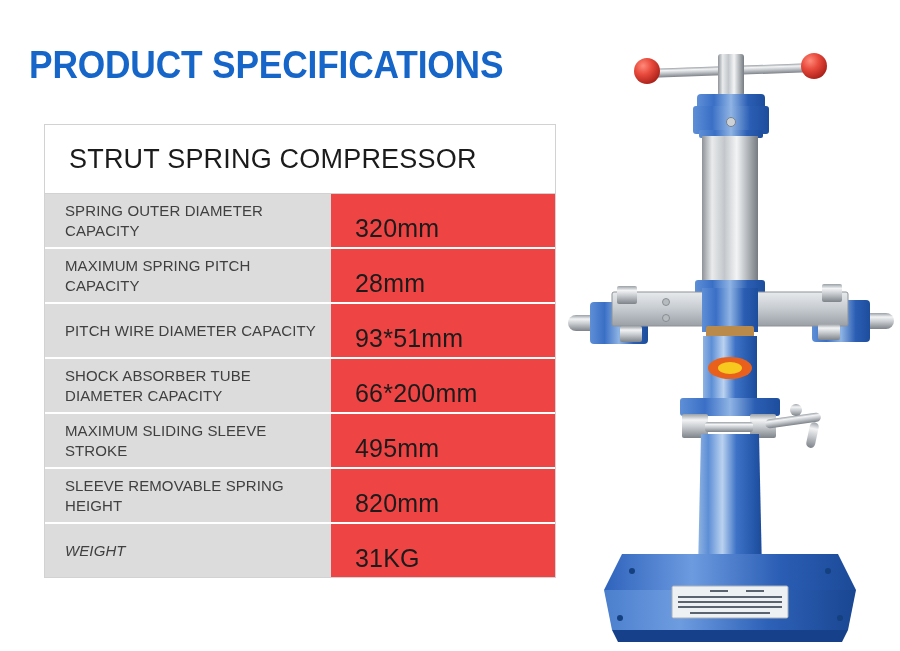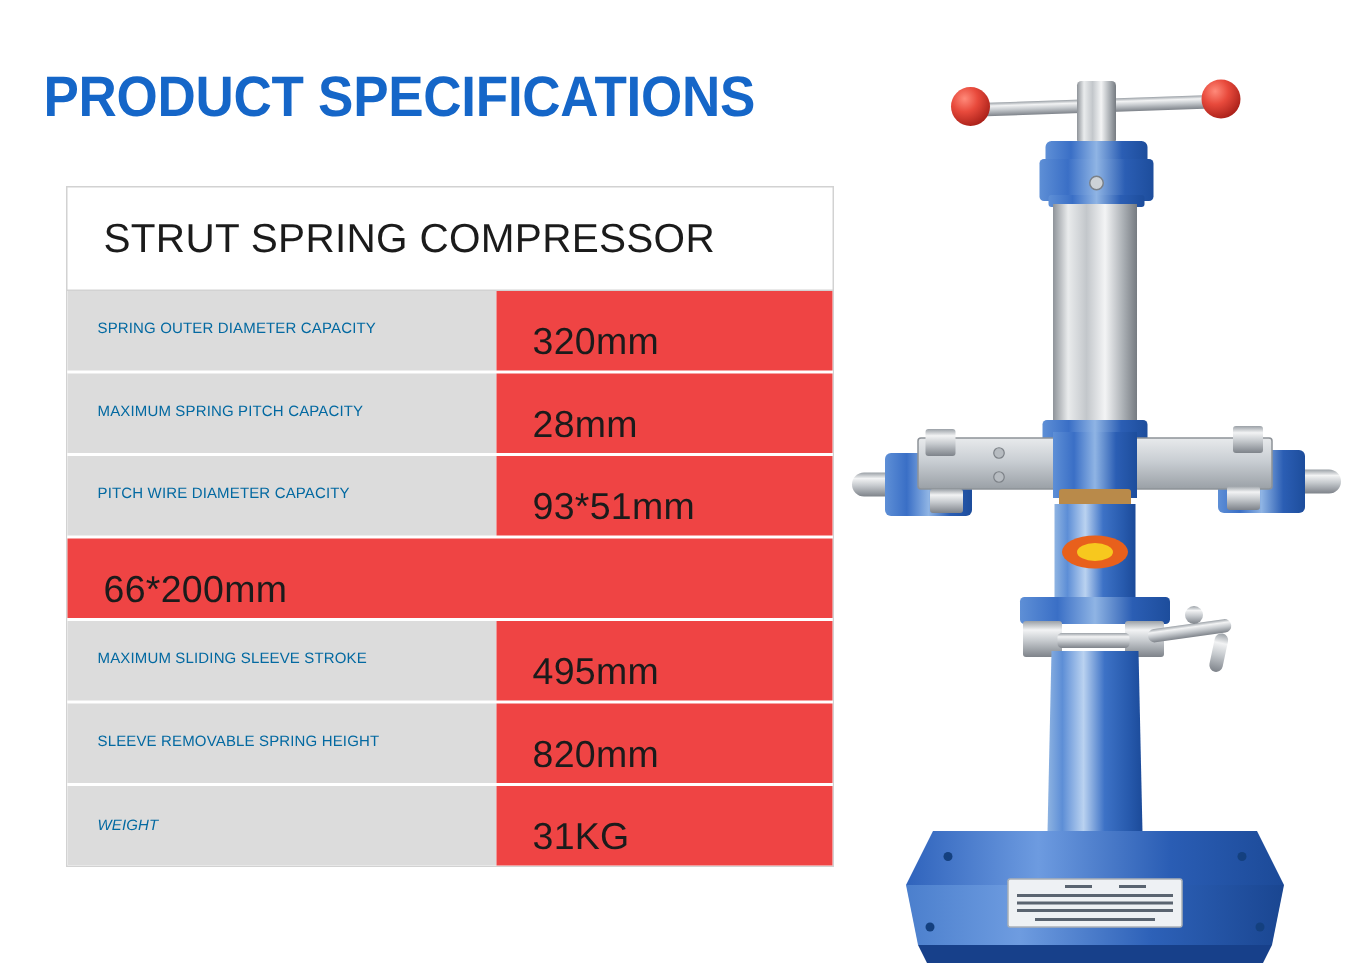--- a/index.html
+++ b/index.html
@@ -71,23 +71,23 @@
   .spec-label {
     width: 286px;
     flex: 0 0 286px;
     background: #dcdcdc;
     box-sizing: border-box;
     padding: 6px 8px 6px 20px;
     display: flex;
     align-items: center;
   }
   .spec-label span {
-    font-size: 10px;
+    font-size: 15px;
     line-height: 1.28;
-    color: #0369a1;
+    color: #404040;
     letter-spacing: 0.1px;
   }
   .spec-value {
     flex: 1 1 auto;
     background: #ef4444;
     box-sizing: border-box;
     padding: 4px 8px 4px 24px;
     display: flex;
     align-items: flex-end;
   }
@@ -143,20 +143,23 @@
     <div class="spec-row">
       <div class="spec-label">
         <span>PITCH WIRE DIAMETER CAPACITY</span>
       </div>
       <div class="spec-value">
         <span>93*51mm</span>
       </div>
     </div>
 
     <div class="spec-row">
+      <div class="spec-label">
+        <span>SHOCK ABSORBER TUBE DIAMETER CAPACITY</span>
+      </div>
       <div class="spec-value">
         <span>66*200mm</span>
       </div>
     </div>
 
     <div class="spec-row">
       <div class="spec-label">
         <span>MAXIMUM SLIDING SLEEVE STROKE</span>
       </div>
       <div class="spec-value">

